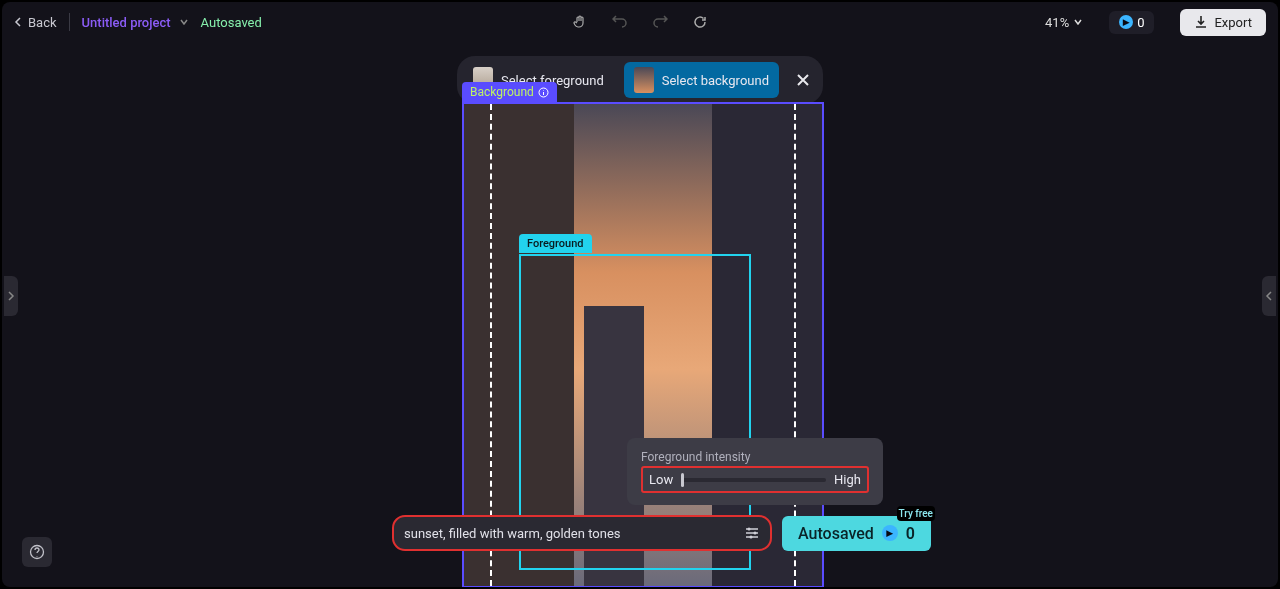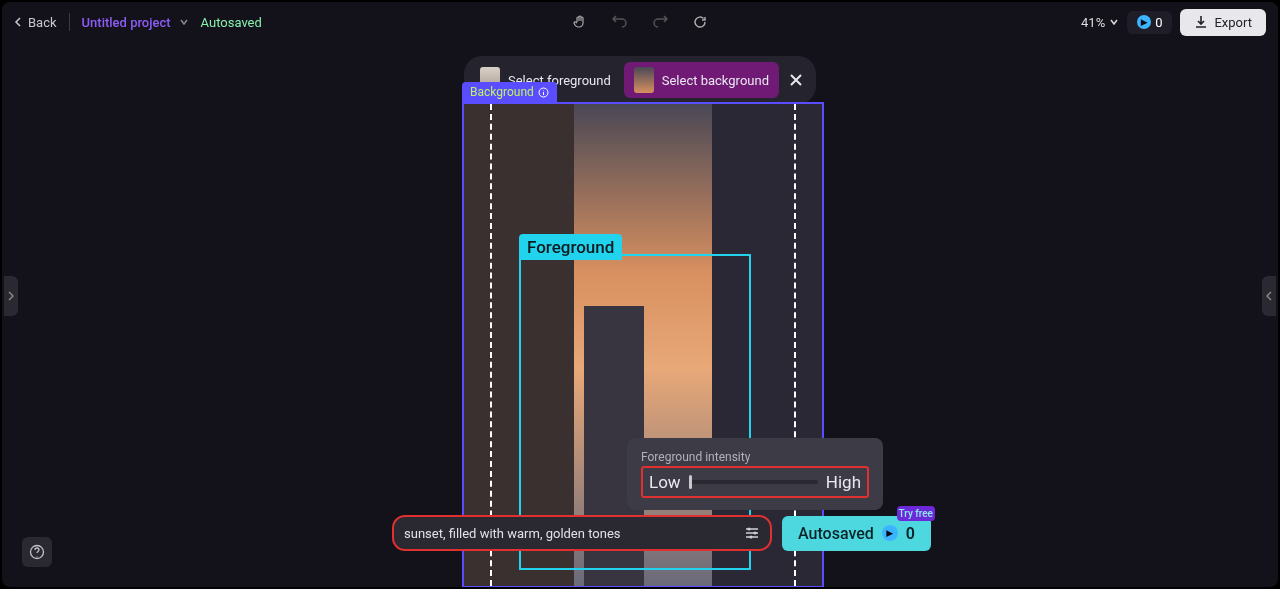--- a/index.html
+++ b/index.html
@@ -10,62 +10,62 @@
 .topbar { height: 40px; display: flex; align-items: center; padding: 15px 12px; gap: 12px; color: #d0d0d8; font-size: 13px; }
 .back { display: flex; align-items: center; gap: 4px; cursor: pointer; color: #c8c8d0; }
 .divider-v { width: 1px; height: 18px; background: #3a3a44; }
 .proj { display: flex; align-items: center; gap: 8px; }
 .proj-name { color: #8b5cf6; font-weight: 500; }
 .chev { color: #888; }
 .autosaved { color: #86efac; }
 .center-tools { position: absolute; left: 50%; transform: translateX(-50%); display: flex; gap: 18px; align-items: center; }
 .tool-btn { width: 22px; height: 22px; display: flex; align-items: center; justify-content: center; color: #aaa; cursor: pointer; }
 .tool-btn.disabled { color: #555; }
-.right-tools { margin-left: auto; display: flex; align-items: center; gap: 8px; }
+.right-tools { margin-left: auto; display: flex; align-items: center; gap: 26px; }
 .zoom { color: #ddd; display: flex; align-items: center; gap: 4px; }
 .credits { display: flex; align-items: center; gap: 4px; background: #1f1e28; padding: 4px 10px; border-radius: 6px; color: #fff; }
 .credit-icon { width: 14px; height: 14px; background: #3bb5ff; border-radius: 50%; display: flex; align-items: center; justify-content: center; font-size: 9px; color: #0a0a12; }
 .export { background: #e8e8ec; color: #222; padding: 6px 14px; border-radius: 6px; display: flex; align-items: center; gap: 6px; cursor: pointer; font-weight: 400; }
 
 
-.mode-bar { position: absolute; left: 50%; top: 54px; transform: translateX(-50%); display: flex; align-items: center; gap: 3px; background: #25242e; padding: 6px; border-radius: 18px; }
+.mode-bar { position: absolute; left: 50%; top: 54px; transform: translateX(-50%); display: flex; align-items: center; gap: 10px; background: #25242e; padding: 6px; border-radius: 18px; }
 .mode-btn { display: flex; align-items: center; gap: 8px; padding: 5px 10px; border-radius: 6px; color: #e8e8f0; font-size: 13px; cursor: pointer; }
-.mode-btn.active { background: #701a75; justify-content: space-between; }
+.mode-btn.active { background: #0369a1; justify-content: space-between; }
 .mode-thumb { width: 20px; height: 26px; border-radius: 3px; }
 .close-mode { width: 28px; height: 28px; display: flex; align-items: center; justify-content: center; color: #e8e8ec; cursor: pointer; }
 
 
 .canvas-wrap { position: absolute; left: 460px; top: 100px; }
 .bg-box { width: 362px; height: 486px; border: 2px solid #5a4cff; position: relative; }
 .bg-label { position: absolute; top: -22px; left: -2px; background: #5a4cff; color: #bef264; font-size: 12px; padding: 3px 8px; border-radius: 4px 4px 0 0; display: flex; align-items: center; gap: 4px; }
 .bg-img { width: 100%; height: 100%; position: relative; overflow: hidden; }
 .sky { position: absolute; inset: 0; background: linear-gradient(180deg, #4a4856 0%, #d89060 35%, #e8a878 55%, #6a6a7a 100%); }
 .building-l { position: absolute; left: 0; bottom: 0; width: 110px; height: 100%; background: #3a3030; }
 .building-r { position: absolute; right: 0; bottom: 0; width: 110px; height: 100%; background: #2a2835; }
 .building-m { position: absolute; left: 120px; bottom: 0; width: 60px; height: 280px; background: #383440; }
 .dash-overlay { position: absolute; left: 26px; top: 0; width: 306px; height: 100%; border: 2px dashed #fff; border-top: none; border-bottom: none; }
 
 .fg-box { position: absolute; left: 55px; top: 150px; width: 232px; height: 316px; border: 2px solid #22d3ee; }
-.fg-label { position: absolute; top: -22px; left: -2px; background: #22d3ee; color: #0a1a1f; font-size: 17px; font-weight: 500; padding: 3px 8px; border-radius: 4px 4px 0 0; }
+.fg-label { position: absolute; top: -22px; left: -2px; background: #22d3ee; color: #0a1a1f; font-size: 11px; font-weight: 500; padding: 3px 8px; border-radius: 4px 4px 0 0; }
 
 
 .intensity { position: absolute; left: 625px; top: 436px; width: 256px; background: #3d3c46; border-radius: 8px; padding: 12px 14px; }
 .intensity-title { color: #b0b0bc; font-size: 12px; margin-bottom: 2px; }
 .slider-row { display: flex; align-items: center; gap: 8px; border: 2px solid #e03030; padding: 4px 6px; border-radius: 3px; }
-.slider-label { color: #e8e8f0; font-size: 17px; }
+.slider-label { color: #e8e8f0; font-size: 13px; }
 .slider-track { flex: 1; height: 4px; background: #2a2932; border-radius: 2px; position: relative; }
 .slider-handle { position: absolute; left: 0; top: -5px; width: 3px; height: 14px; background: #c8c8d0; border-radius: 2px; }
 
 
 .prompt-bar { position: absolute; left: 390px; top: 513px; display: flex; align-items: center; gap: 10px; }
 .prompt-input { width: 380px; height: 36px; background: #2a2932; border: 2px solid #e03030; border-radius: 13px; display: flex; align-items: center; padding: 0 10px; color: #e0e0e8; font-size: 13px; gap: 8px; }
 .prompt-text { flex: 1; }
 .sliders-btn { color: #d0d0d8; cursor: pointer; }
 .gen-btn { position: relative; background: #4dd8e0; color: #0a2428; padding: 8px 16px; border-radius: 6px; display: flex; align-items: center; gap: 8px; font-weight: 500; cursor: pointer; }
-.gen-badge { position: absolute; top: -10px; right: -4px; background: #6d28d9; color: #8de8f0; font-size: 10px; padding: 2px 2px; border-radius: 4px; }
+.gen-badge { position: absolute; top: -10px; right: -4px; background: #000000; color: #8de8f0; font-size: 10px; padding: 2px 2px; border-radius: 4px; }
 .gen-circle { width: 16px; height: 16px; background: #3bb5ff; border-radius: 50%; font-size: 9px; display: flex; align-items: center; justify-content: center; color: #0a0a12; }
 .gen-count { color: #0a2428; font-weight: 600; }
 
 
 .side-toggle { position: absolute; width: 14px; height: 40px; background: #2a2932; border-radius: 0 6px 6px 0; display: flex; align-items: center; justify-content: center; color: #888; cursor: pointer; top: 274px; }
 .side-toggle.left { left: 2px; }
 .side-toggle.right { right: 2px; border-radius: 6px 0 0 6px; }
 
 
 .help { position: absolute; left: 20px; bottom: 20px; width: 30px; height: 30px; background: #2a2932; border-radius: 6px; display: flex; align-items: center; justify-content: center; color: #c0c0c8; cursor: pointer; }

